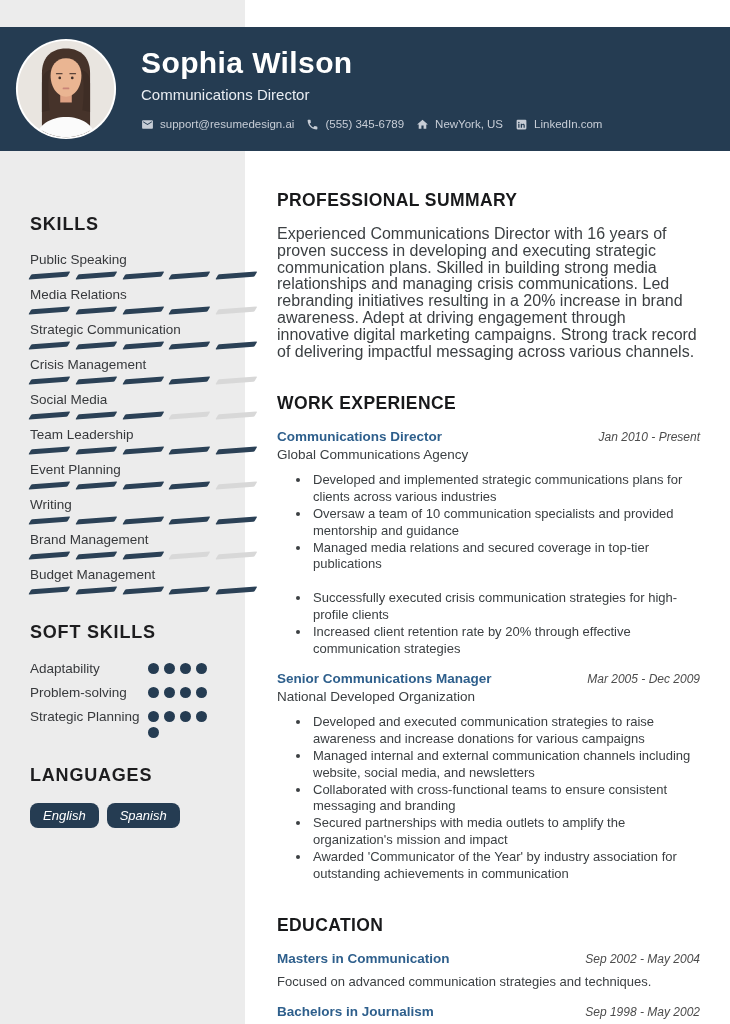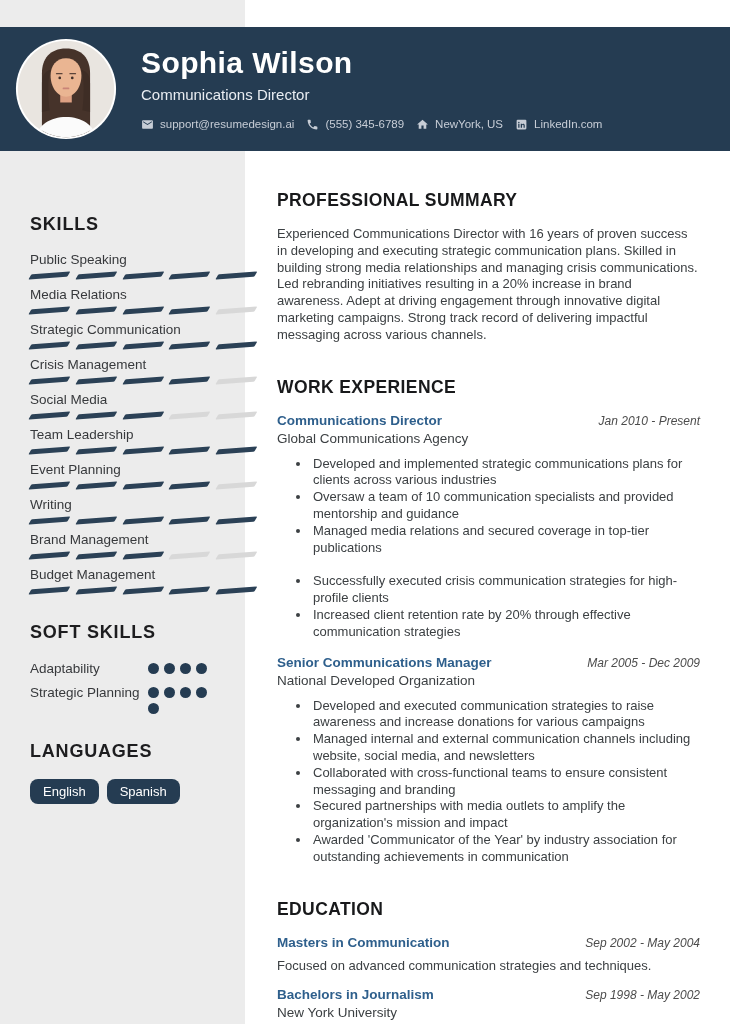--- a/index.html
+++ b/index.html
@@ -27,28 +27,28 @@
   .skill-bar{display:flex;gap:8px;height:6px;align-items:center;}
   .seg{flex:1;height:4.5px;background:#d8d8d8;transform:rotate(-4deg) skewX(-35deg);border-radius:1px;}
   .seg.filled{background:#2b4156;}
   .gap-soft{margin-top:29px;}
   .soft-row{display:flex;margin-bottom:7px;}
   .soft-label{width:118px;font-size:13.5px;color:#37393c;line-height:17px;}
   .dots{display:flex;flex-wrap:wrap;gap:5px;width:64px;align-content:flex-start;padding-top:3px;}
   .dot{width:11px;height:11px;border-radius:50%;background:#253c52;}
   .gap-lang{margin-top:27px;}
   .pills{display:flex;gap:8px;}
-  .pill{background:#253c52;color:#ffffff;font-size:13px;padding:5px 13px;border-radius:8px;}
+  .pill{background:#253c52;color:#ffffff;font-size:13px;padding:5px 13px;border-radius:8px;font-style:italic;}
 
   
   .main{position:absolute;left:245px;top:159px;width:485px;box-sizing:border-box;
         padding:31px 30px 0 32px;color:#3c4043;z-index:1;}
   .main-heading{font-size:17.5px;font-weight:bold;color:#18191b;letter-spacing:.4px;margin:0 0 15px;}
   .section{margin-bottom:33px;}
-  .summary{font-size:13px;line-height:16.8px;margin:0;}
+  .summary{font-size:16px;line-height:16.8px;margin:0;}
   .job{margin-bottom:14px;}
   .job-head,.edu-head{display:flex;justify-content:space-between;align-items:baseline;}
   .job-title,.edu-degree{font-size:13.5px;font-weight:bold;color:#2e5f8c;}
   .job-dates,.edu-dates{font-size:12px;font-style:italic;color:#4c4c4c;}
   .job-company,.edu-school{font-size:13.5px;margin-top:3px;}
   ul.bullets{margin:10px 0 0;padding-left:34px;font-size:13px;line-height:16.8px;}
   ul.bullets li{padding-left:2px;}
   #jobs-list .job:first-child ul.bullets li:nth-child(4){margin-top:17px;}
   .edu{margin-bottom:13px;}
   .edu-desc{font-size:13px;margin-top:8px;line-height:16.8px;}
@@ -234,20 +234,29 @@
         <div class="soft-row">
           <div class="soft-label">Adaptability</div>
           <div class="dots">
             <span class="dot"></span>
             <span class="dot"></span>
             <span class="dot"></span>
             <span class="dot"></span>
           </div>
         </div>
         <div class="soft-row">
+          <div class="soft-label">Problem-solving</div>
+          <div class="dots">
+            <span class="dot"></span>
+            <span class="dot"></span>
+            <span class="dot"></span>
+            <span class="dot"></span>
+          </div>
+        </div>
+        <div class="soft-row">
           <div class="soft-label">Strategic Planning</div>
           <div class="dots">
             <span class="dot"></span>
             <span class="dot"></span>
             <span class="dot"></span>
             <span class="dot"></span>
             <span class="dot"></span>
           </div>
         </div>
       </div>

